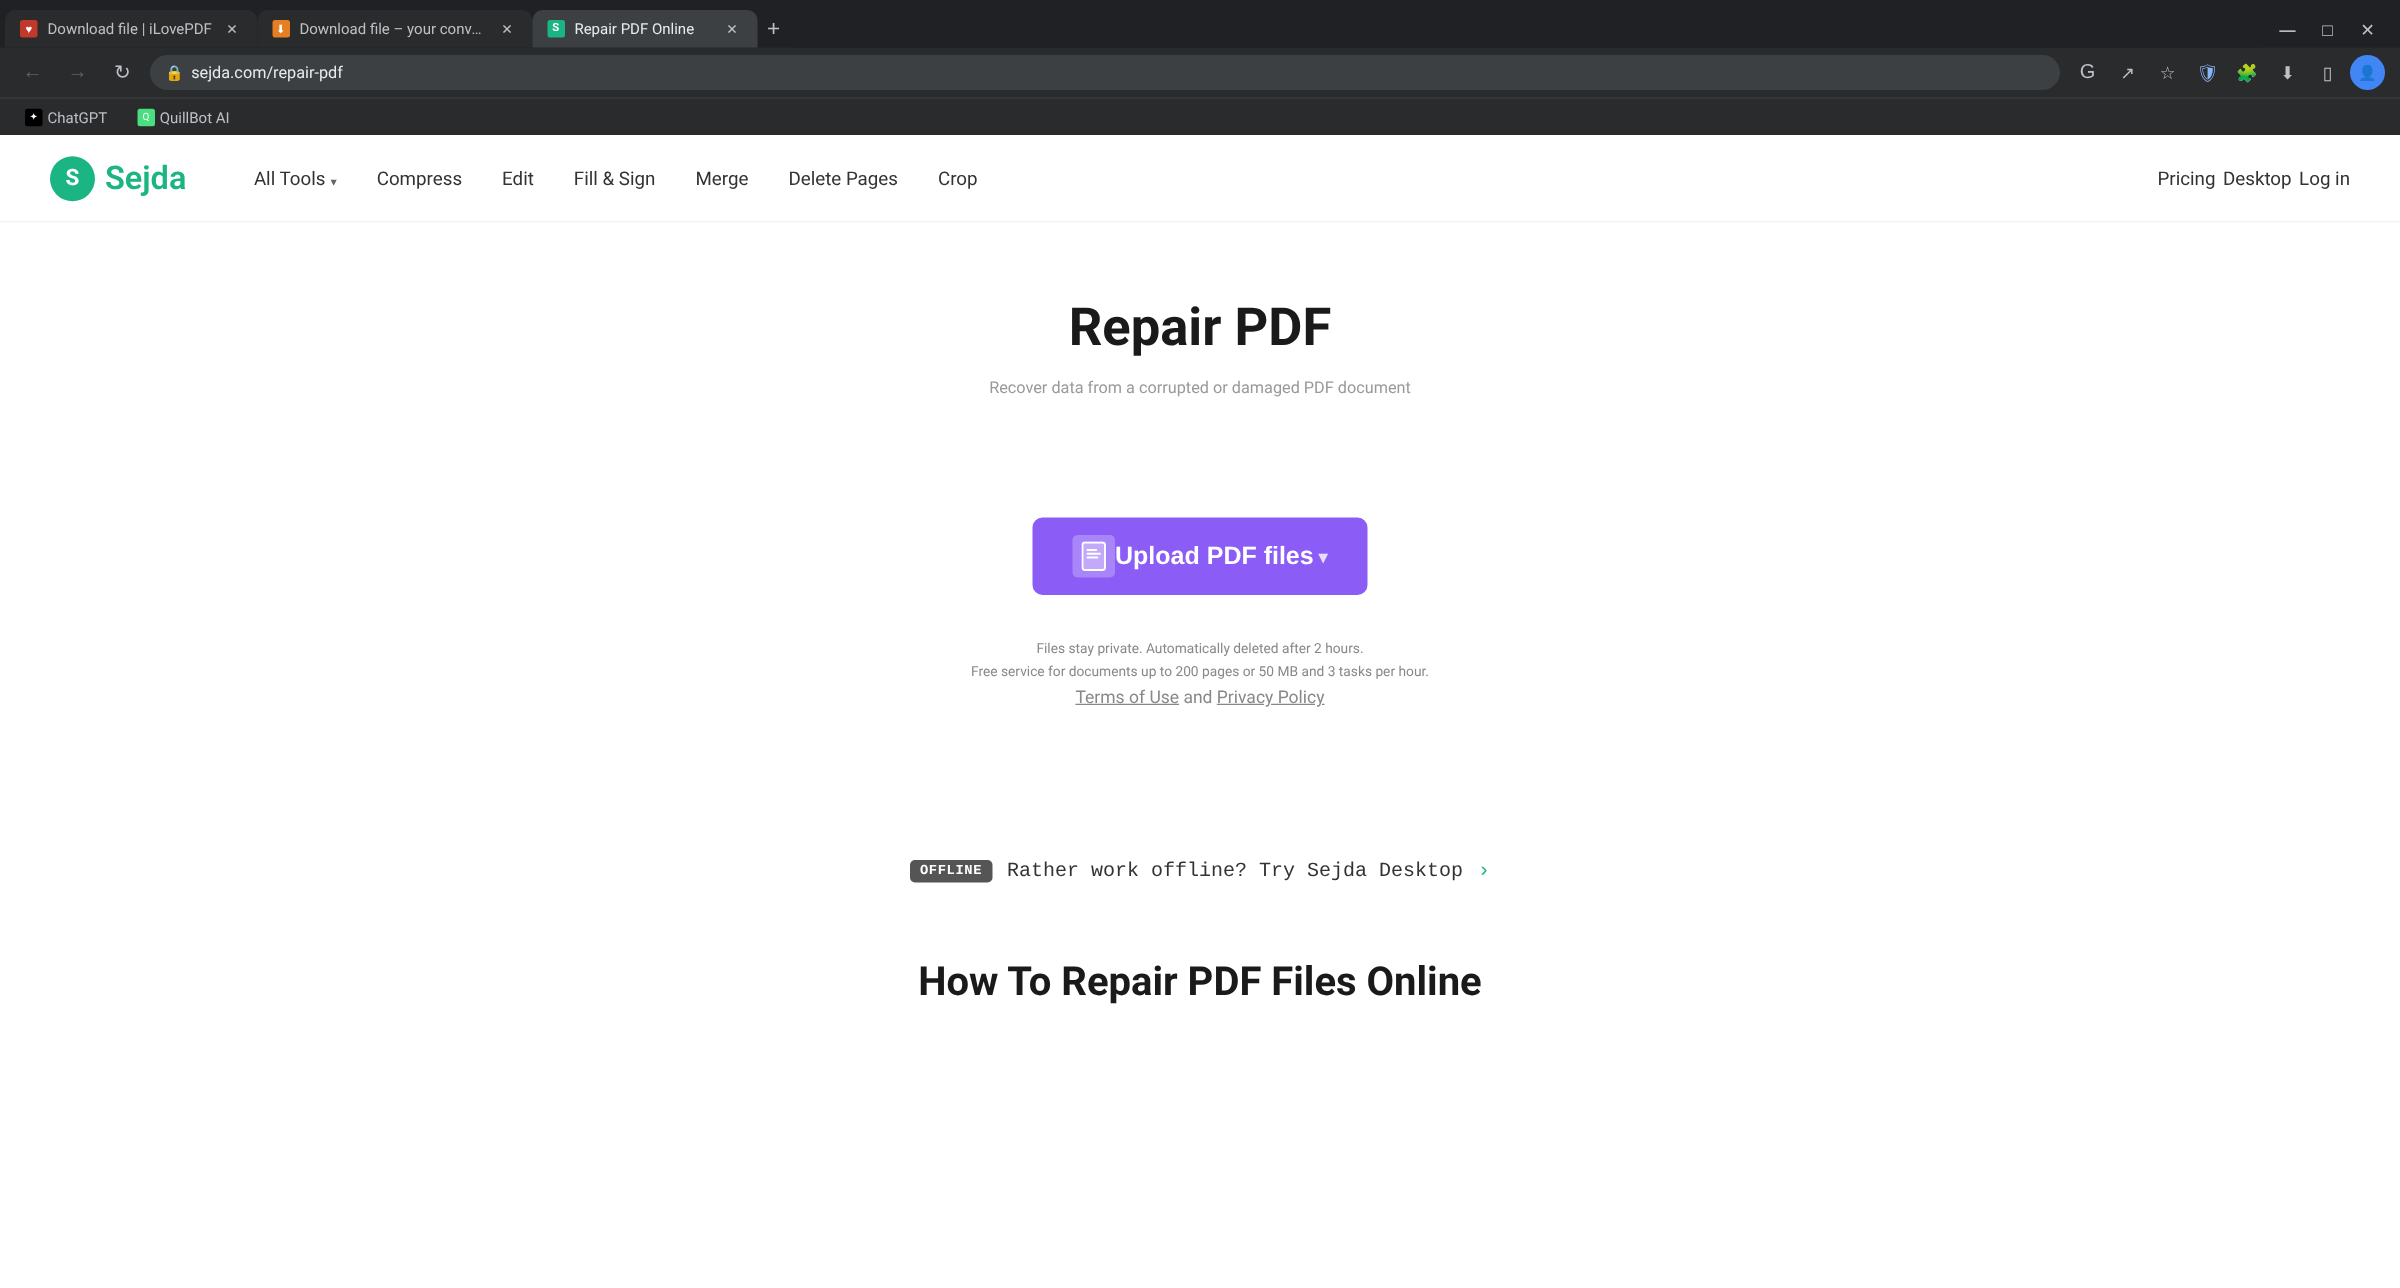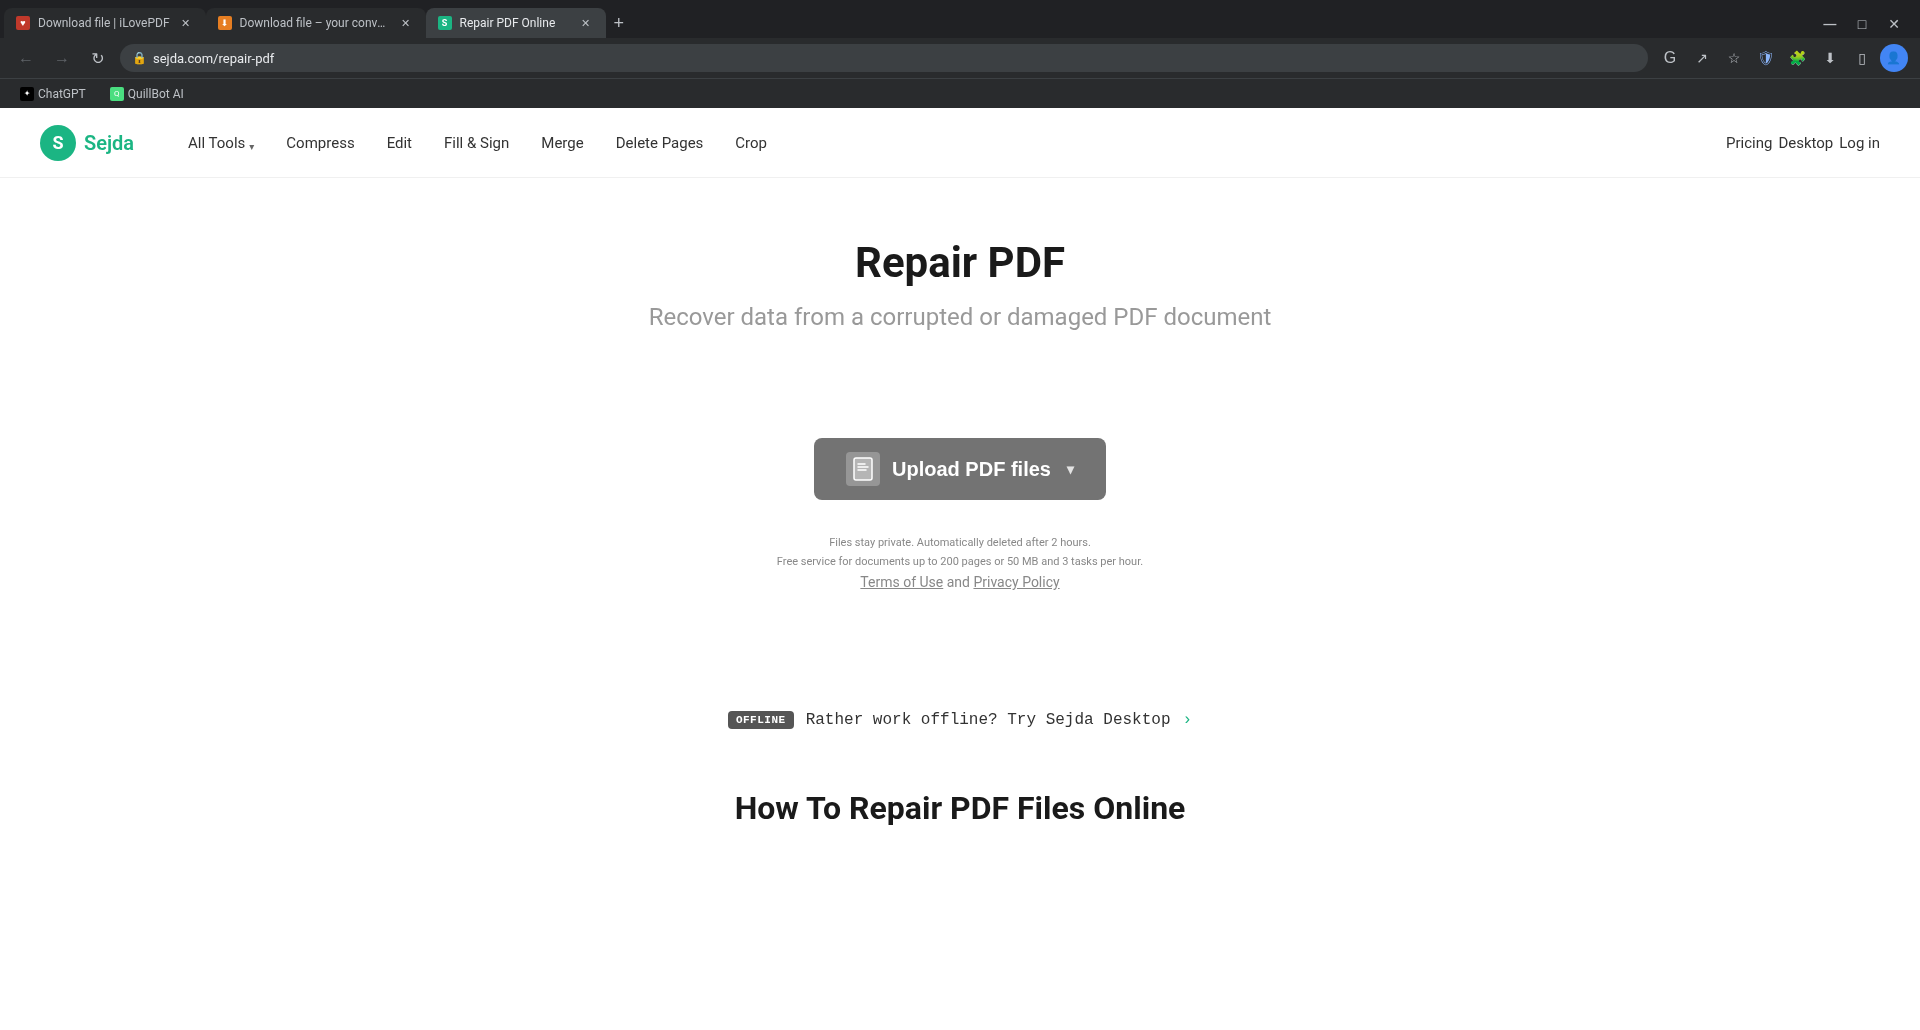--- a/index.html
+++ b/index.html
@@ -26,37 +26,37 @@
     .browser-bookmarks { display: flex; align-items: center; height: 30px; background: #292b2d; padding: 0 12px; gap: 8px; border-top: 1px solid #3c4043; }
     .bookmark-item { display: flex; align-items: center; gap: 4px; padding: 2px 8px; border-radius: 4px; cursor: pointer; font-size: 12px; color: #bdc1c6; }
 
     
     .website { width: 100%; background: #fff; }
 
     
     .site-nav { display: flex; align-items: center; padding: 0 40px; height: 70px; border-bottom: 1px solid #f0f0f0; background: #fff; }
     .logo { display: flex; align-items: center; gap: 8px; text-decoration: none; margin-right: 40px; }
     .logo-icon { width: 36px; height: 36px; background: #1bb583; border-radius: 50%; display: flex; align-items: center; justify-content: center; color: white; font-size: 18px; font-weight: bold; }
-    .logo-text { font-size: 20px; font-weight: 600; color: #1bb583; }
+    .logo-text { font-size: 26px; font-weight: 600; color: #1bb583; }
     .nav-links { display: flex; align-items: center; gap: 4px; flex: 1; }
     .nav-link { padding: 8px 14px; font-size: 15px; color: #333; text-decoration: none; border-radius: 6px; display: flex; align-items: flex-end; gap: 4px; cursor: pointer; }
     .nav-link .chevron { font-size: 10px; color: #666; }
     .nav-right { display: flex; align-items: center; gap: 6px; }
     .nav-right-link { font-size: 15px; color: #333; text-decoration: none; cursor: pointer; }
 
     
     .hero-section { text-align: center; padding: 60px 20px 20px; background: #fff; }
     .hero-title { font-size: 42px; font-weight: 700; color: #1a1a1a; margin-bottom: 16px; }
-    .hero-subtitle { font-size: 24px; color: #999; margin-bottom: 2px; }
+    .hero-subtitle { font-size: 13px; color: #999; margin-bottom: 16px; }
 
     
     .wave-section { position: relative; padding: 60px 20px 80px; text-align: center; overflow: hidden; }
     .upload-content { position: relative; z-index: 2; }
 
-    .upload-btn { display: inline-flex; align-items: center; gap: 12px; background: #737373; color: white; border: none; border-radius: 8px; padding: 14px 32px; font-size: 20px; font-weight: 600; cursor: pointer; text-decoration: none; margin-bottom: 36px; margin-top: 25px; }
+    .upload-btn { display: inline-flex; align-items: center; background: #8b5cf6; color: white; border: none; border-radius: 8px; padding: 14px 32px; font-size: 20px; font-weight: 600; cursor: pointer; text-decoration: none; margin-bottom: 36px; }
     .upload-btn .pdf-icon { width: 34px; height: 34px; background: rgba(255,255,255,0.25); border-radius: 4px; display: flex; align-items: center; justify-content: center; font-size: 16px; }
     .upload-btn .chevron-down { margin-left: 4px; font-size: 14px; opacity: 0.8; }
 
     .privacy-text { font-size: 11px; color: #888; margin-bottom: 6px; }
     .privacy-links { font-size: 14px; color: #888; }
     .privacy-links a { color: #888; text-decoration: underline; cursor: pointer; }
 
     
     .offline-section { text-align: center; padding: 40px 20px; background: #fff; font-family: Liberation Mono, monospace; }
     .offline-banner { display: inline-flex; align-items: center; gap: 12px; font-size: 16px; color: #333; cursor: pointer; }

